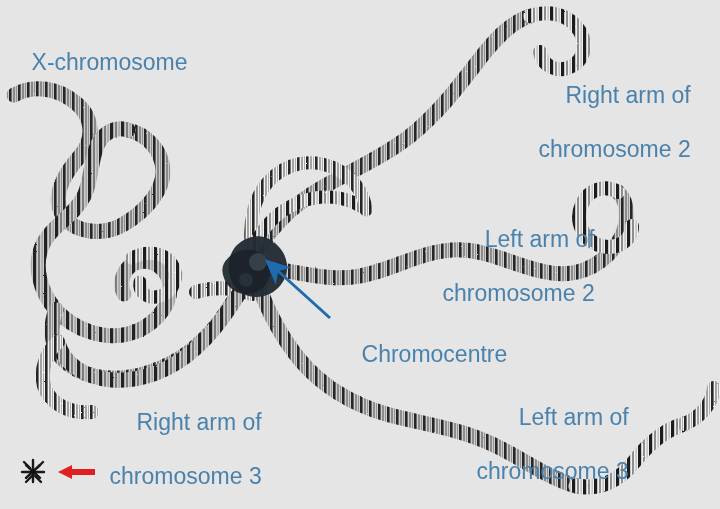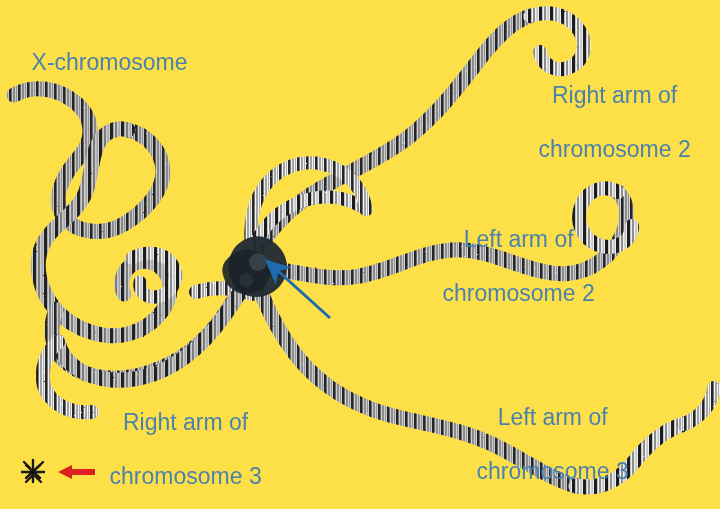--- a/index.html
+++ b/index.html
@@ -4,40 +4,40 @@
 <style>
   html, body {
     margin: 0;
     padding: 0;
     background: #ffffff;
   }
   #figure {
     position: relative;
     width: 720px;
     height: 509px;
-    background: #fde047;
+    background: #e5e5e5;
     overflow: hidden;
     font-family: "Liberation Sans", sans-serif;
   }
   #art {
     position: absolute;
     left: 0;
     top: 0;
     width: 720px;
     height: 509px;
   }
   .label {
     position: absolute;
     color: #4a82ad;
     font-family: "Liberation Sans", sans-serif;
     font-size: 23px;
     line-height: 27px;
     white-space: pre;
     letter-spacing: 0px;
-    text-align: center;
+    text-align: right;
   }
   .lbl-x       { left: 6px;   top: 22px;  text-align: left; }
   .lbl-r2      { left: 513px; top: 55px;  }
   .lbl-asyn    { left: 245px; top: 130px; text-align: left; }
   .lbl-l2      { left: 417px; top: 199px; }
   .lbl-cc      { left: 336px; top: 314px; text-align: left; }
   .lbl-r3      { left: 84px;  top: 382px; }
   .lbl-l3      { left: 451px; top: 377px; }
 </style>
 </head>
@@ -180,20 +180,23 @@
     <span>Right arm of</span><br>
     <span>chromosome 2</span>
   </div>
 
 
   <div class="label lbl-l2">
     <span>Left arm of</span><br>
     <span>chromosome 2</span>
   </div>
 
+  <div class="label lbl-cc">
+    <span>Chromocentre</span>
+  </div>
 
   <div class="label lbl-r3">
     <span>Right arm of</span><br>
     <span>chromosome 3</span>
   </div>
 
   <div class="label lbl-l3">
     <span>Left arm of</span><br>
     <span>chromosome 3</span>
   </div>

